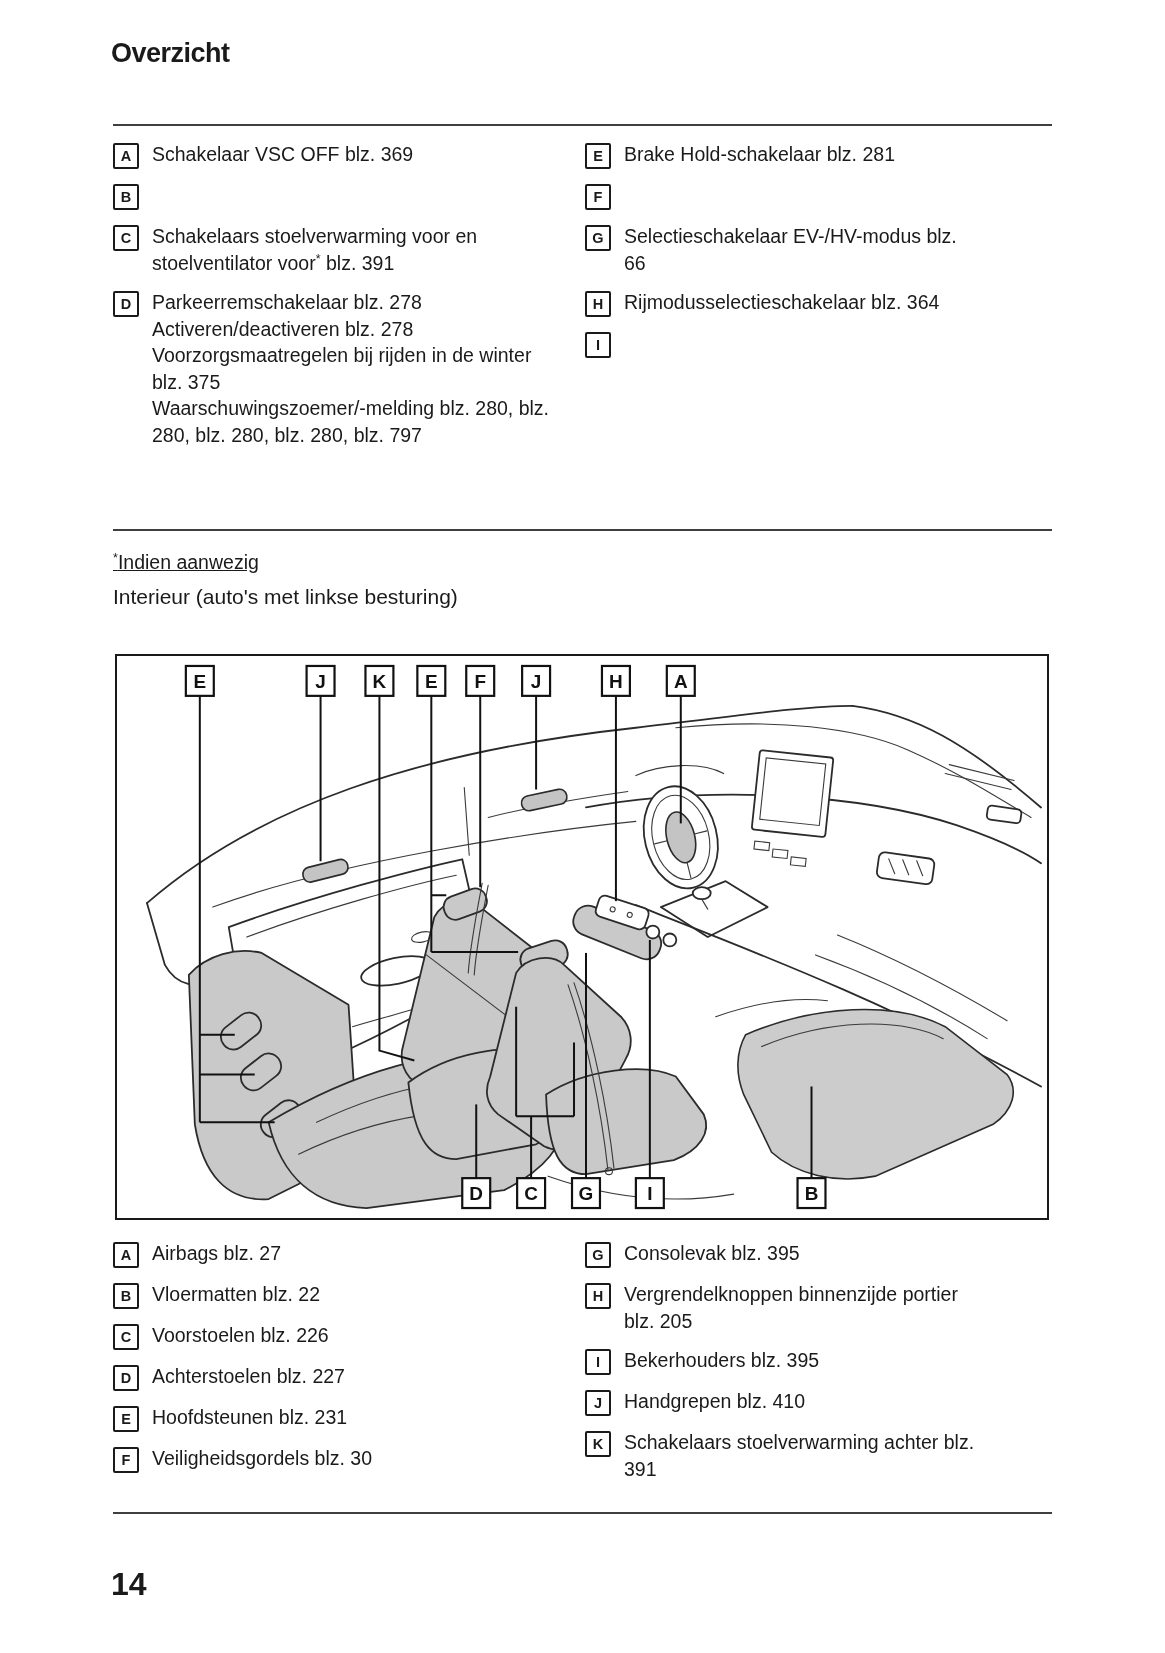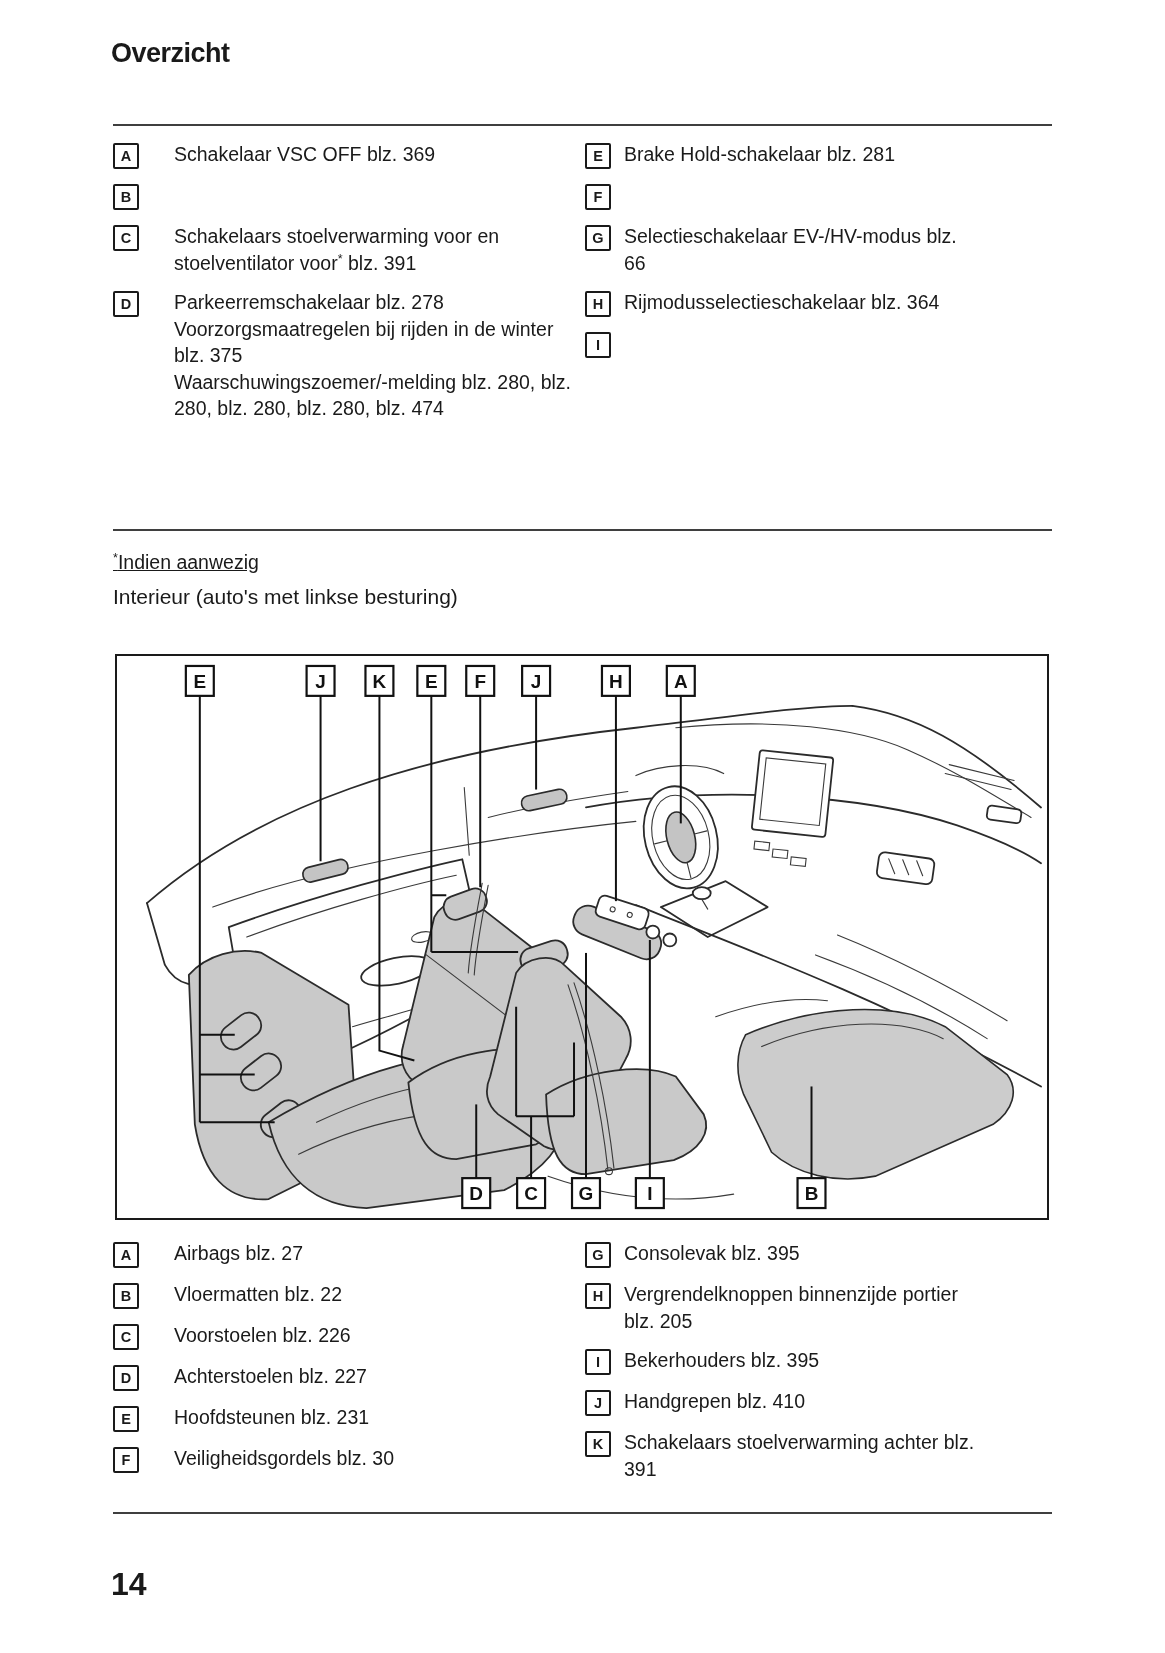--- a/index.html
+++ b/index.html
@@ -19,21 +19,21 @@
   .cols{display:flex;}
   .col-left{width:472px;flex:0 0 auto;}
   .col-right{flex:1 1 auto;}
   .li{display:flex;margin-bottom:13px;}
   .lbox{
     width:22px;height:22px;flex:0 0 auto;border:2px solid #1a1a1a;border-radius:2px;
     display:flex;align-items:center;justify-content:center;
     font-size:14.5px;font-weight:bold;margin:2px 13px 0 0;background:#fff;
   }
   .ltext{font-size:19.5px;line-height:26.5px;}
-  .col-left .ltext{max-width:400px;margin-left:22px;}
+  .col-left .ltext{max-width:400px;}
   .col-right .ltext{max-width:356px;}
   .ltext sup{font-size:12.5px;line-height:0;vertical-align:super;}
   #footnote{left:113px;top:551px;font-size:19.5px;text-decoration:underline;}
   #footnote sup{font-size:12.5px;line-height:0;vertical-align:super;}
   #section-heading{left:113px;top:585px;font-size:21px;font-weight:normal;}
   #diagram-frame{left:115px;top:654px;width:930px;height:562px;border:2px solid #1a1a1a;background:#fff;}
   #page-number{left:111px;top:1566px;font-size:32px;font-weight:bold;}
   svg .ln{fill:none;stroke:#2b2b2b;stroke-width:1.8;stroke-linecap:round;stroke-linejoin:round;}
   svg .thin{fill:none;stroke:#3a3a3a;stroke-width:1.1;stroke-linecap:round;}
   svg .fw{fill:#ffffff;stroke:#2b2b2b;stroke-width:1.8;stroke-linejoin:round;}
@@ -65,22 +65,23 @@
         <div class="li">
           <span class="lbox">C</span>
           <div class="ltext">
             <div>Schakelaars stoelverwarming voor en stoelventilator voor<sup>*</sup> blz. 391</div>
           </div>
         </div>
         <div class="li">
           <span class="lbox">D</span>
           <div class="ltext">
             <div>Parkeerremschakelaar blz. 278</div>
+            <div>Activeren/deactiveren blz. 278</div>
             <div>Voorzorgsmaatregelen bij rijden in de winter blz. 375</div>
-            <div>Waarschuwingszoemer/-melding blz. 280, blz. 280, blz. 280, blz. 280, blz. 474</div>
+            <div>Waarschuwingszoemer/-melding blz. 280, blz. 280, blz. 280, blz. 280, blz. 797</div>
           </div>
         </div>
       </div>
     <div class="col-right" id="top-right-col">
         <div class="li">
           <span class="lbox">E</span>
           <div class="ltext">
             <div>Brake Hold-schakelaar blz. 281</div>
           </div>
         </div>

